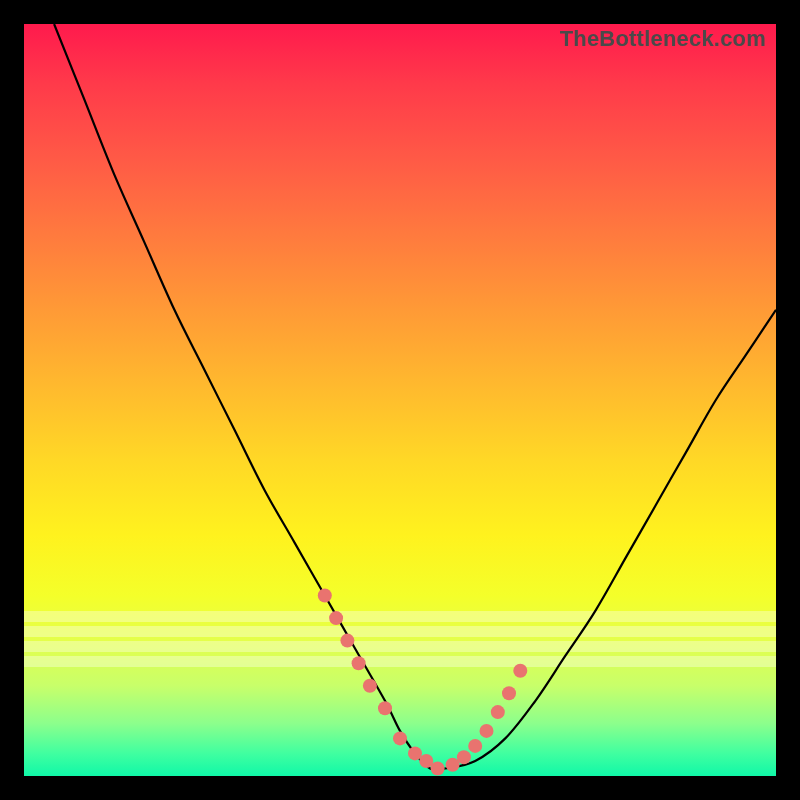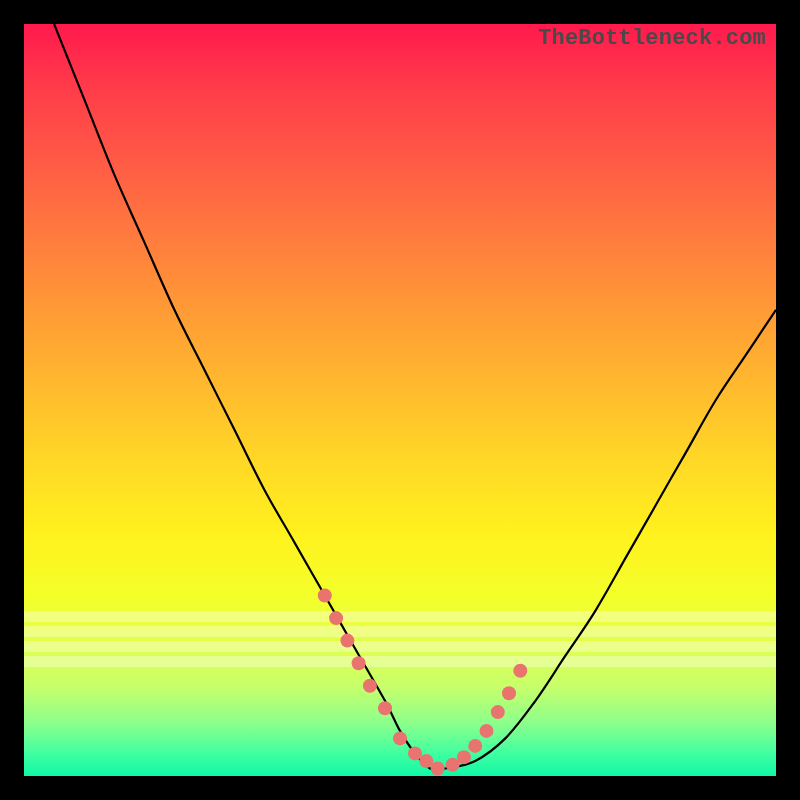--- a/index.html
+++ b/index.html
@@ -25,21 +25,20 @@
       #ff9a36 38%,
       #ffb92e 48%,
       #ffd826 58%,
       #fff21e 68%,
       #f4ff2a 76%,
       #e4ff4a 82%,
       #c8ff6a 88%,
       #8cff8c 93%,
       #40ffa0 97%,
       #10f8a8 100%);
-    font-family: Liberation Mono, monospace;
   }
   .watermark {
     position: absolute;
     top: 2px;
     right: 10px;
     color: #4a4a4a;
     font-size: 22px;
     font-weight: 600;
     letter-spacing: 0.2px;
     z-index: 5;

